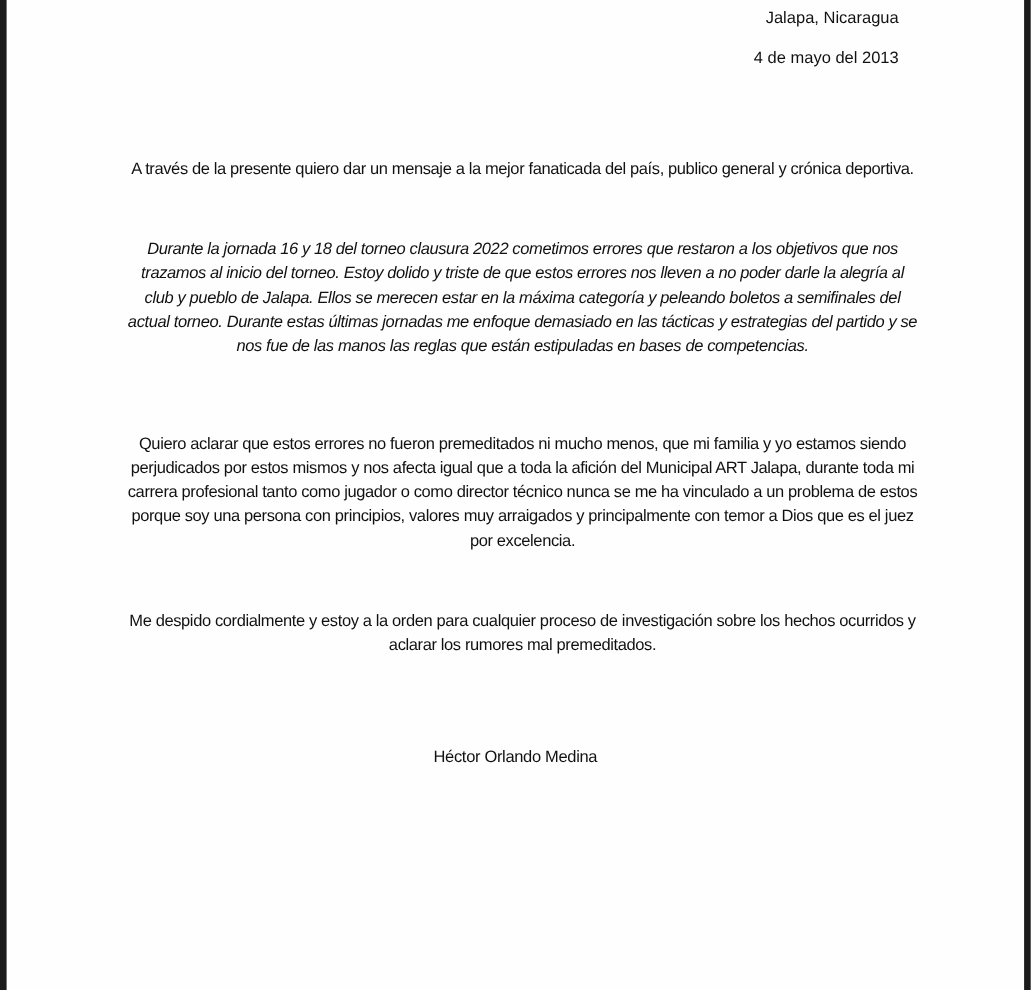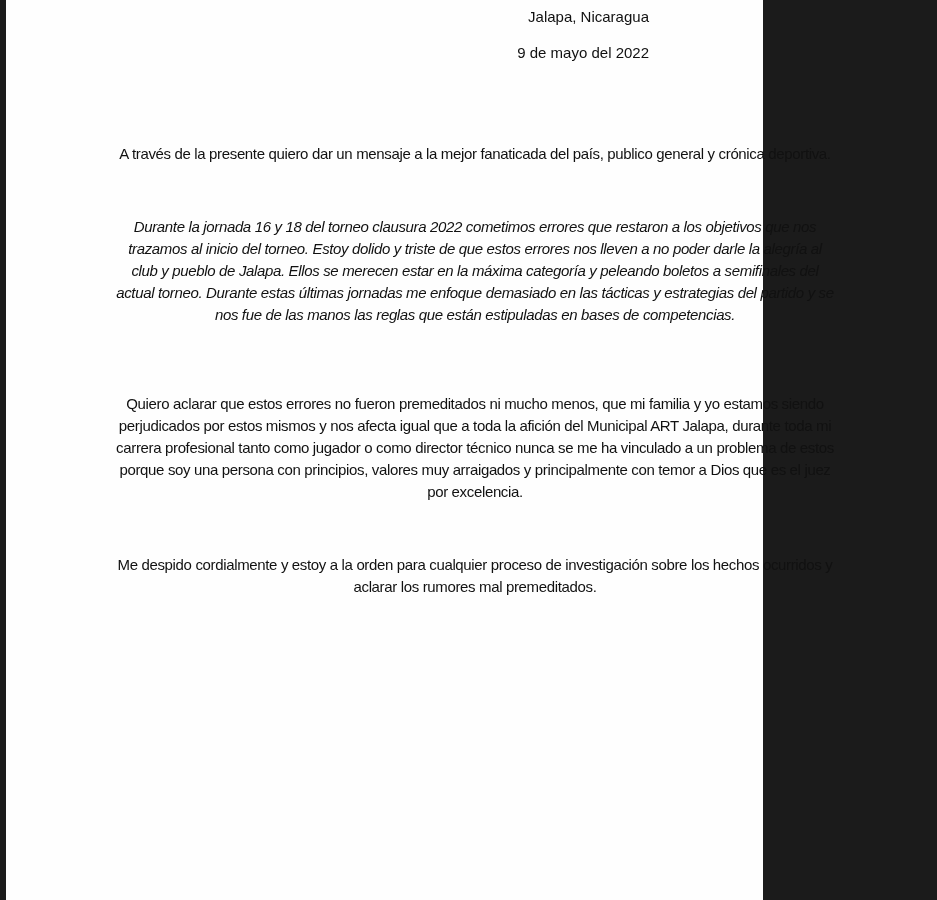--- a/index.html
+++ b/index.html
@@ -3,21 +3,21 @@
 <meta charset="utf-8">
 <style>
   html, body { margin: 0; padding: 0; }
   body {
     width: 937px; height: 900px; overflow: hidden;
     background: #1b1b1b;
     font-family: "Liberation Sans", sans-serif;
   }
   .page {
     position: absolute; left: 6px; top: 0;
-    width: 757px; height: 900px;
+    width: 925px; height: 900px;
     background: #fefefe;
     color: #111;
   }
   .header-line {
     position: absolute; right: 114px;
     font-size: 15px; text-align: right; white-space: nowrap;
   }
   .place { top: 8px; }
   .date { top: 44px; }
   .para {
@@ -33,20 +33,21 @@
   .signature {
     position: absolute; top: 680px; left: 0; width: 925px;
     text-align: center; font-size: 15px; letter-spacing: -0.3px;
   }
 </style>
 </head>
 <body>
 
 <div class="page">
   <div class="header-line place">Jalapa, Nicaragua</div>
-  <div class="header-line date">9 de mayo del 2022</div>
+  <div class="header-line date">4 de mayo del 2013</div>
 
   <p class="para p1">A través de la presente quiero dar un mensaje a la mejor fanaticada del país, publico general y crónica deportiva.</p>
   <p class="para p2">Durante la jornada 16 y 18 del torneo clausura 2022 cometimos errores que restaron a los objetivos que nos trazamos al inicio del torneo. Estoy dolido y triste de que estos errores nos lleven a no poder darle la alegría al club y pueblo de Jalapa. Ellos se merecen estar en la máxima categoría y peleando boletos a semifinales del actual torneo. Durante estas últimas jornadas me enfoque demasiado en las tácticas y estrategias del partido y se nos fue de las manos las reglas que están estipuladas en bases de competencias.</p>
   <p class="para p3">Quiero aclarar que estos errores no fueron premeditados ni mucho menos, que mi familia y yo estamos siendo perjudicados por estos mismos y nos afecta igual que a toda la afición del Municipal ART Jalapa, durante toda mi carrera profesional tanto como jugador o como director técnico nunca se me ha vinculado a un problema de estos porque soy una persona con principios, valores muy arraigados y principalmente con temor a Dios que es el juez por excelencia.</p>
   <p class="para p4">Me despido cordialmente y estoy a la orden para cualquier proceso de investigación sobre los hechos ocurridos y aclarar los rumores mal premeditados.</p>
 
+  <div class="signature">Héctor Orlando Medina</div>
 </div>
 
 </body></html>

